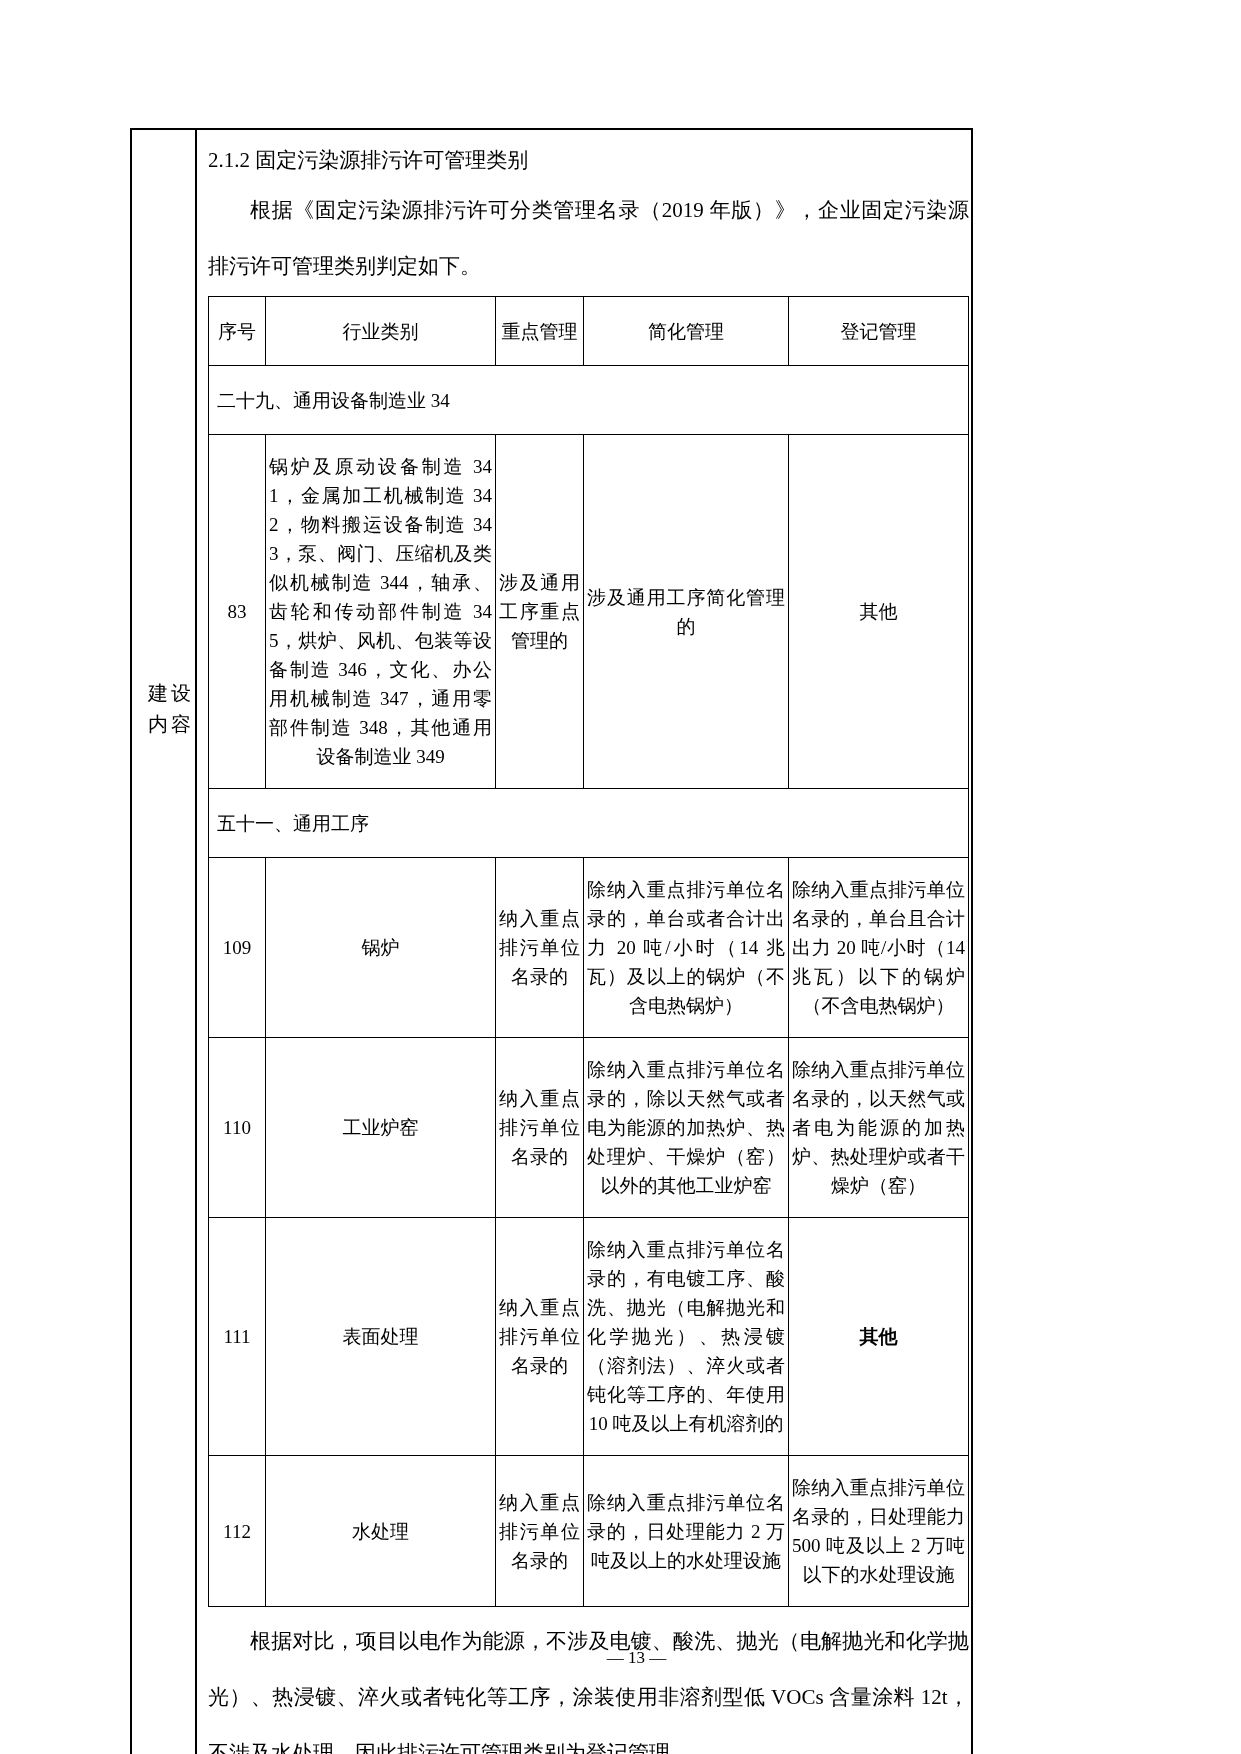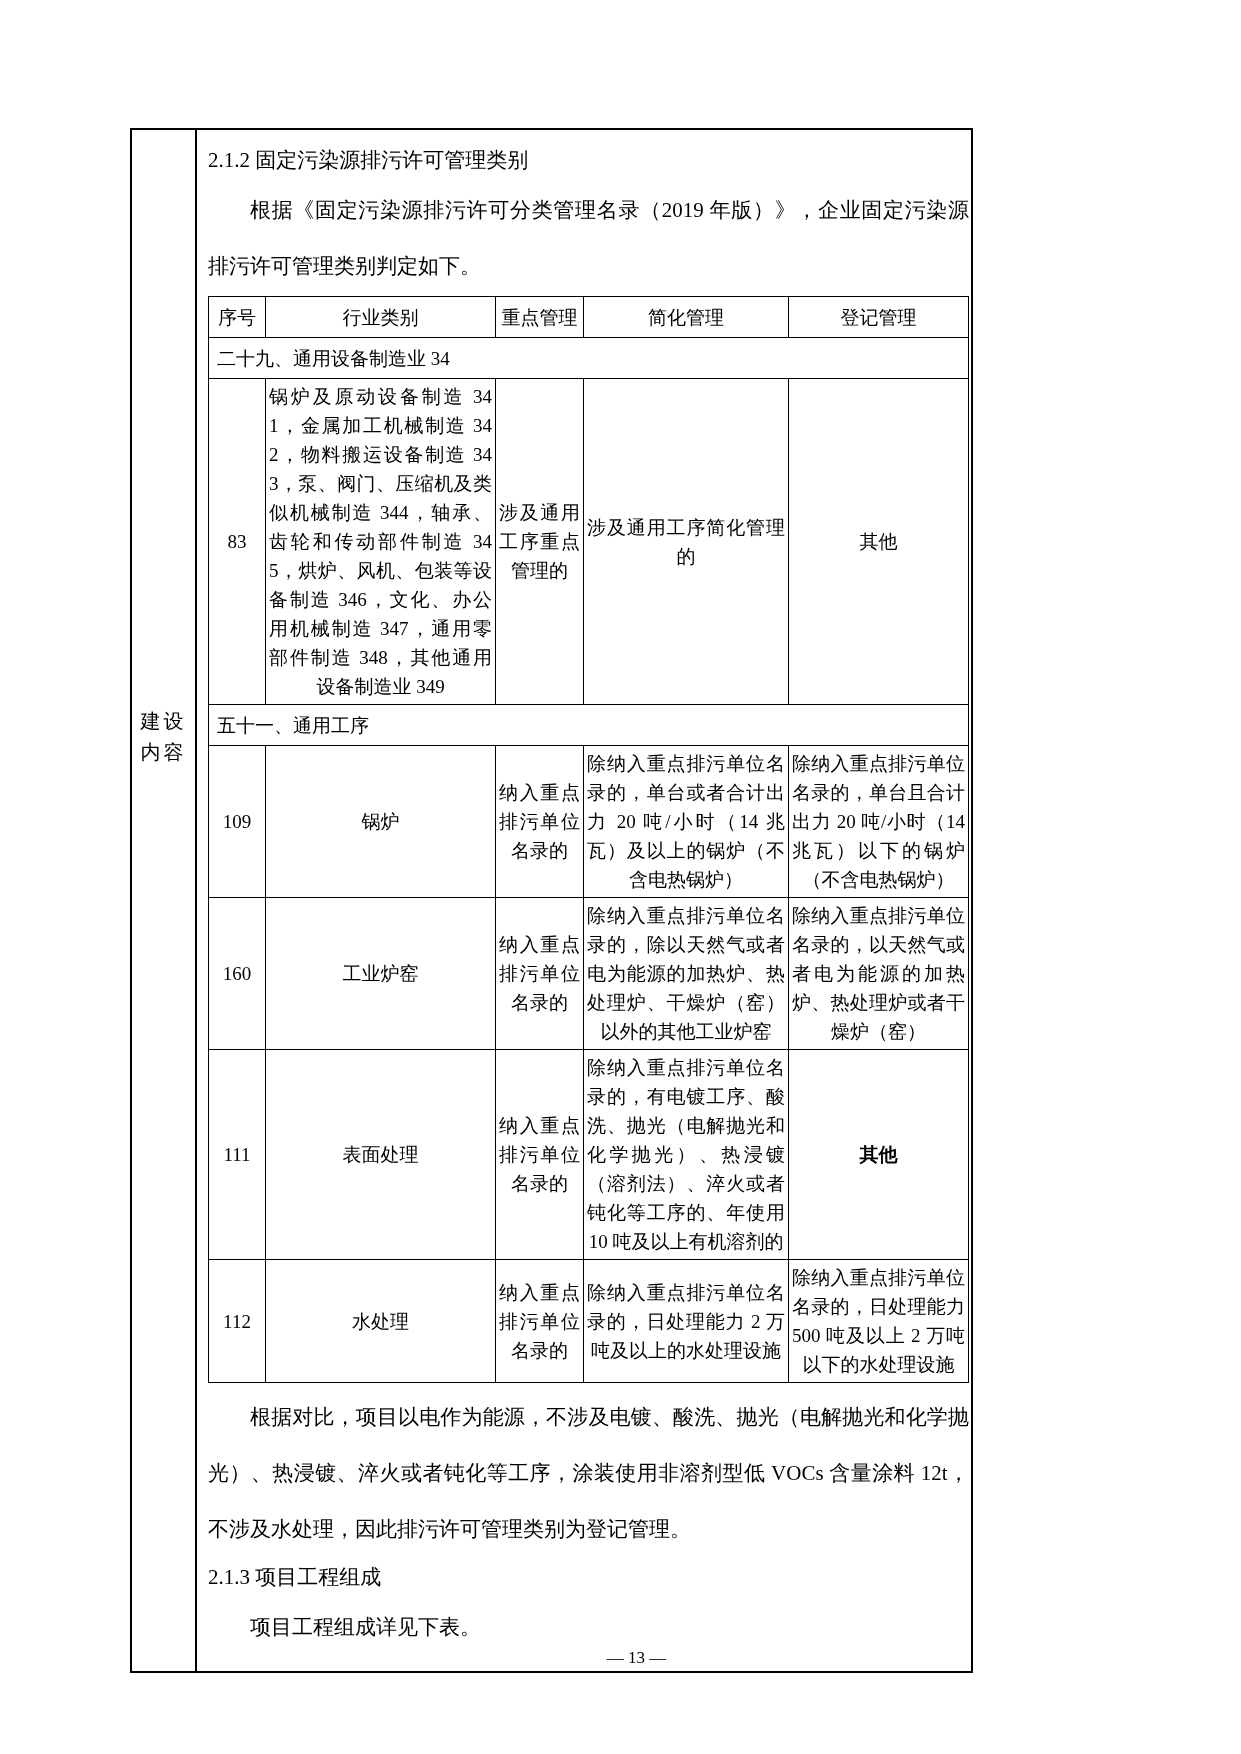--- a/index.html
+++ b/index.html
@@ -28,25 +28,25 @@
     box-sizing: border-box;
   }
   .label-col {
     width: 63px;
     border-right: 2px solid #000;
     position: relative;
     flex: none;
   }
   .label-col .vlabel {
     position: absolute;
-    top: 576px;
+    top: 548px;
     left: 0;
     width: 100%;
     display: flex;
-    justify-content: center;
+    justify-content: flex-end;
   }
   .label-col .vlabel span {
     display: block;
     width: 48px;
     font-size: 20px;
     line-height: 31px;
     letter-spacing: 3px;
     word-break: break-all;
     text-align: center;
   }
@@ -79,21 +79,21 @@
     border-collapse: collapse;
     margin: 2px auto 0 auto;
     width: 760px;
     table-layout: fixed;
     font-size: 19px;
     line-height: 29px;
   }
   table.permit th,
   table.permit td {
     border: 1px solid #000;
-    padding: 3px 3px;
+    padding: 17px 3px;
     vertical-align: middle;
     text-align: justify;
     text-align-last: center;
     word-break: break-all;
     font-weight: normal;
   }
   table.permit th { height: 34px; }
   table.permit td.group-cell {
     text-align: left;
     text-align-last: left;
@@ -160,21 +160,21 @@
           <td class="group-cell" colspan="5">五十一、通用工序</td>
         </tr>
         <tr>
           <td>109</td>
           <td>锅炉</td>
           <td>纳入重点排污单位名录的</td>
           <td>除纳入重点排污单位名录的，单台或者合计出力 20 吨/小时（14 兆瓦）及以上的锅炉（不含电热锅炉）</td>
           <td>除纳入重点排污单位名录的，单台且合计出力 20 吨/小时（14 兆瓦）以下的锅炉（不含电热锅炉）</td>
         </tr>
         <tr>
-          <td>160</td>
+          <td>110</td>
           <td>工业炉窑</td>
           <td>纳入重点排污单位名录的</td>
           <td>除纳入重点排污单位名录的，除以天然气或者电为能源的加热炉、热处理炉、干燥炉（窑）以外的其他工业炉窑</td>
           <td>除纳入重点排污单位名录的，以天然气或者电为能源的加热炉、热处理炉或者干燥炉（窑）</td>
         </tr>
         <tr>
           <td>111</td>
           <td>表面处理</td>
           <td>纳入重点排污单位名录的</td>
           <td>除纳入重点排污单位名录的，有电镀工序、酸洗、抛光（电解抛光和化学抛光）、热浸镀（溶剂法）、淬火或者钝化等工序的、年使用 10 吨及以上有机溶剂的</td>

